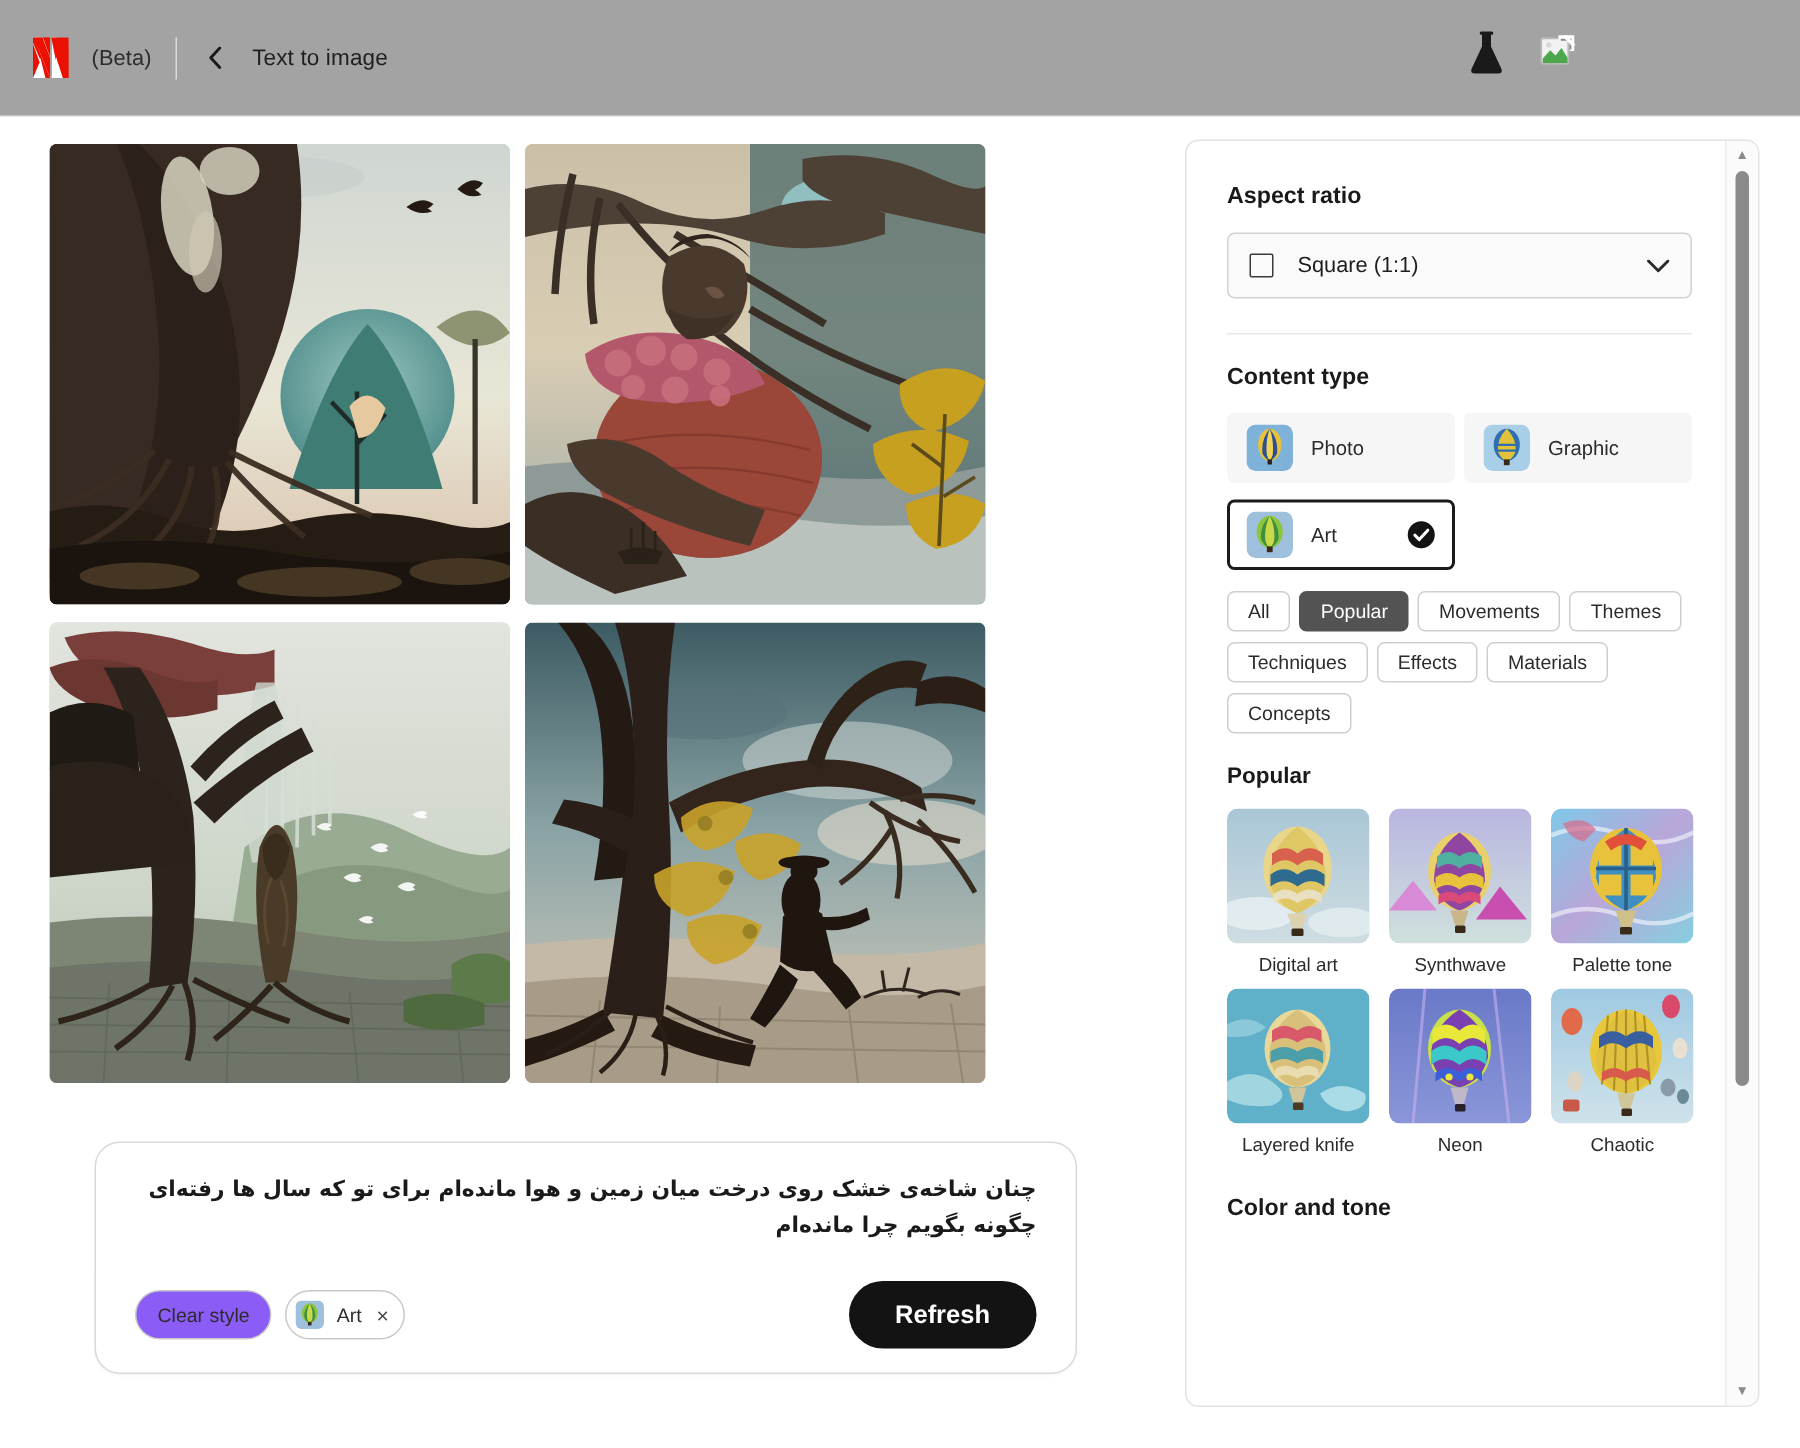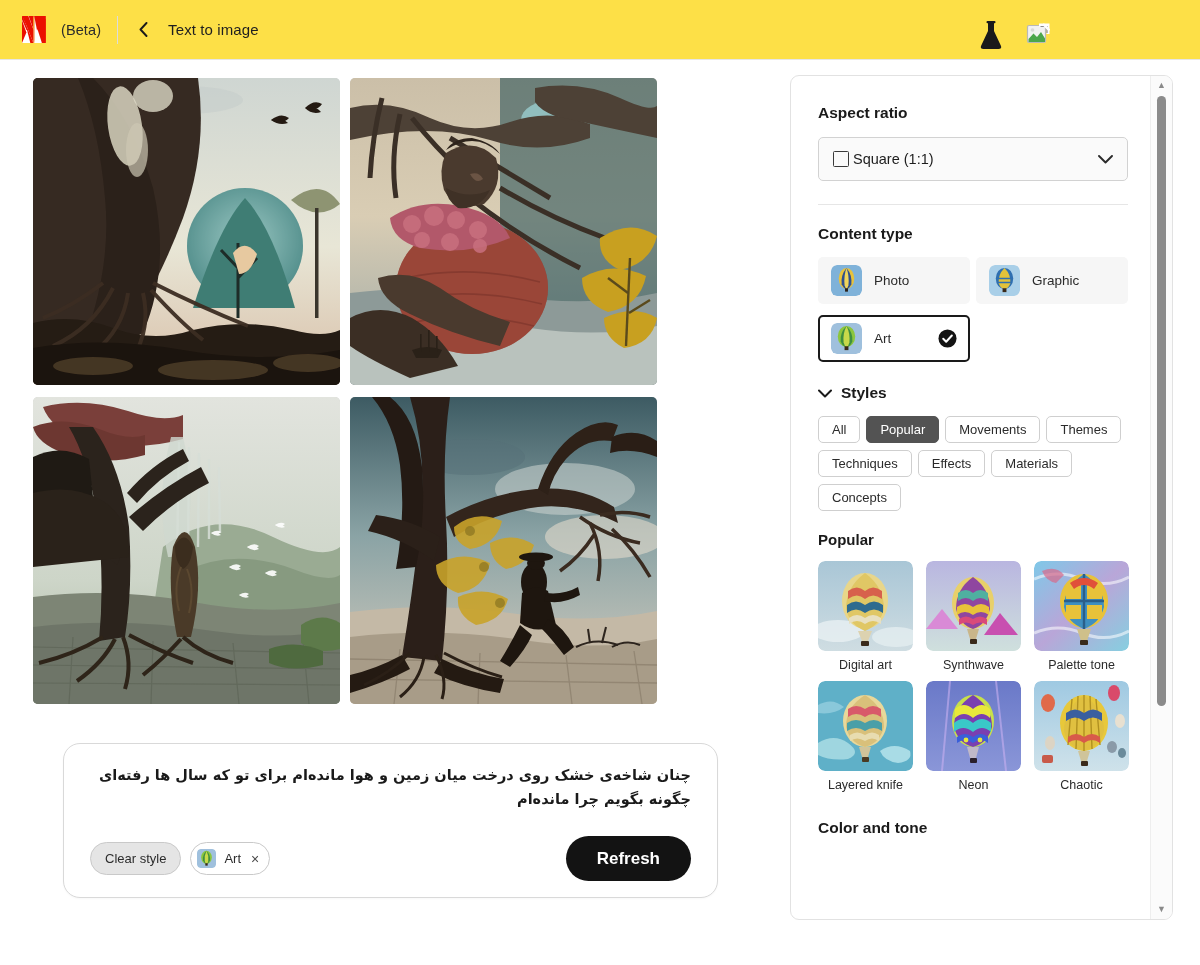--- a/index.html
+++ b/index.html
@@ -5,22 +5,22 @@
   * { box-sizing: border-box; margin: 0; padding: 0; }
   html, body {
     width: 1200px; height: 965px;
     font-family: "Liberation Sans", sans-serif;
     background: #ffffff;
     overflow: hidden;
   }
 
   
   .topbar {
-    height: 60px; width: 1200px;
-    background: #fde047;
+    height: 78px; width: 1200px;
+    background: #a3a3a3;
     border-bottom: 1px solid #e6e6e6;
     display: flex; align-items: center;
     padding: 0 22px;
     position: relative;
   }
   .brand { display: flex; align-items: center; gap: 9px; }
   .adobe-logo { width: 30px; height: 27px; display: block; }
   .beta-label { font-size: 14.5px; color: #2c2c2c; letter-spacing: .1px; }
   .vdiv { width: 1px; height: 28px; background: #dcdcdc; margin: 0 14px 0 16px; }
   .back-chevron {
@@ -81,21 +81,21 @@
     min-height: 48px;
     cursor: text;
   }
   .prompt-controls {
     position: absolute; left: 26px; right: 26px; bottom: 16px;
     display: flex; align-items: center;
   }
   .btn-clear-style {
     height: 33px; padding: 4px 14px;
     border: 1px solid #c9c9c9; border-radius: 17px;
-    background: #e5e5e5; font-size: 13px; color: #2c2c2c;
+    background: #8b5cf6; font-size: 13px; color: #2c2c2c;
     display: flex; align-items: center; cursor: pointer;
   }
   .chip-style {
     height: 33px; margin-left: 9px; padding: 0 10px 0 6px;
     border: 1px solid #c9c9c9; border-radius: 17px;
     background: #fff; font-size: 13px; color: #2c2c2c;
     display: flex; align-items: center; gap: 8px; cursor: pointer;
   }
   .chip-thumb { width: 19px; height: 19px; border-radius: 4px; display:block; }
   .chip-x { font-size: 14px; color: #4a4a4a; line-height: 1; margin-left: 2px; }
@@ -140,21 +140,21 @@
   }
 
   .sec-title { font-size: 15.5px; font-weight: 700; color: #1a1a1a; }
 
   .select-box {
     margin-top: 15px;
     height: 44px; width: 310px;
     border: 1px solid #d2d2d2; border-radius: 5px;
     background: #fafafa;
     display: flex; align-items: center;
-    padding: 0 14px; gap: 4px; cursor: pointer;
+    padding: 0 14px; gap: 16px; cursor: pointer;
   }
   .sq-icon { width: 16px; height: 16px; border: 1.6px solid #3a3a3a; border-radius: 1.5px; }
   .select-val { font-size: 14.5px; color: #1d1d1d; flex: 1; }
   .chev { color: #2a2a2a; display:flex; }
 
   .divider { height: 1px; background: #e6e6e6; margin: 23px 0 0 0; width: 310px; }
 
   .sec-spacer { margin-top: 20px; }
 
   .ct-grid {
@@ -606,28 +606,20 @@
               <rect x="14" y="24" width="4" height="4" fill="#3a2a1a"></rect>
             </svg>
             <span class="ct-label">Art</span>
             <svg class="ct-check" viewBox="0 0 20 20">
               <circle cx="10" cy="10" r="9.5" fill="#131313"></circle>
               <path d="M5.5 10.3 L8.6 13.4 L14.6 6.8" stroke="#ffffff" stroke-width="2.1" fill="none" stroke-linecap="round" stroke-linejoin="round"></path>
             </svg>
           </div>
         </div>
 
-        <div class="styles-head">
-          <span>
-            <svg width="14" height="9" viewBox="0 0 14 9">
-                <path d="M1 1.5 L7 7.5 L13 1.5" stroke="#1a1a1a" stroke-width="2" fill="none" stroke-linecap="round" stroke-linejoin="round"></path>
-              </svg>
-          </span>
-          <span class="sec-title">Styles</span>
-        </div>
 
         <div class="chips">
           <div class="chip">All</div>
           <div class="chip active">Popular</div>
           <div class="chip">Movements</div>
           <div class="chip">Themes</div>
           <div class="chip">Techniques</div>
           <div class="chip">Effects</div>
           <div class="chip">Materials</div>
           <div class="chip">Concepts</div>

